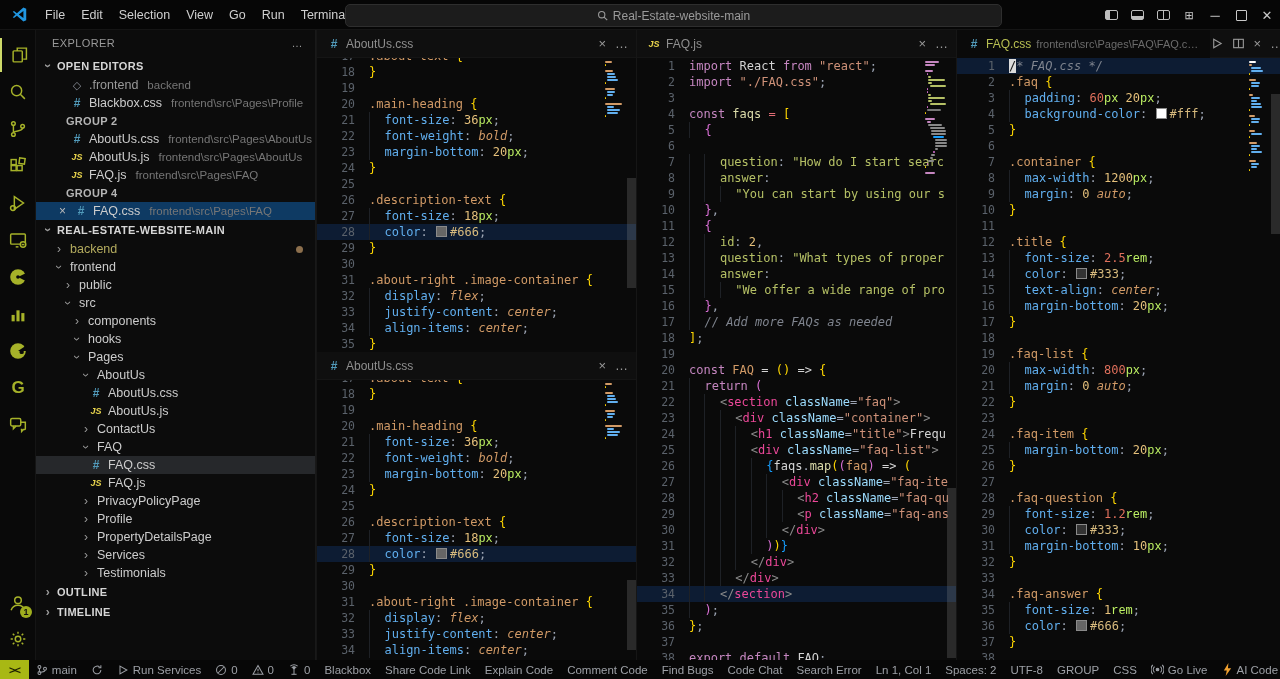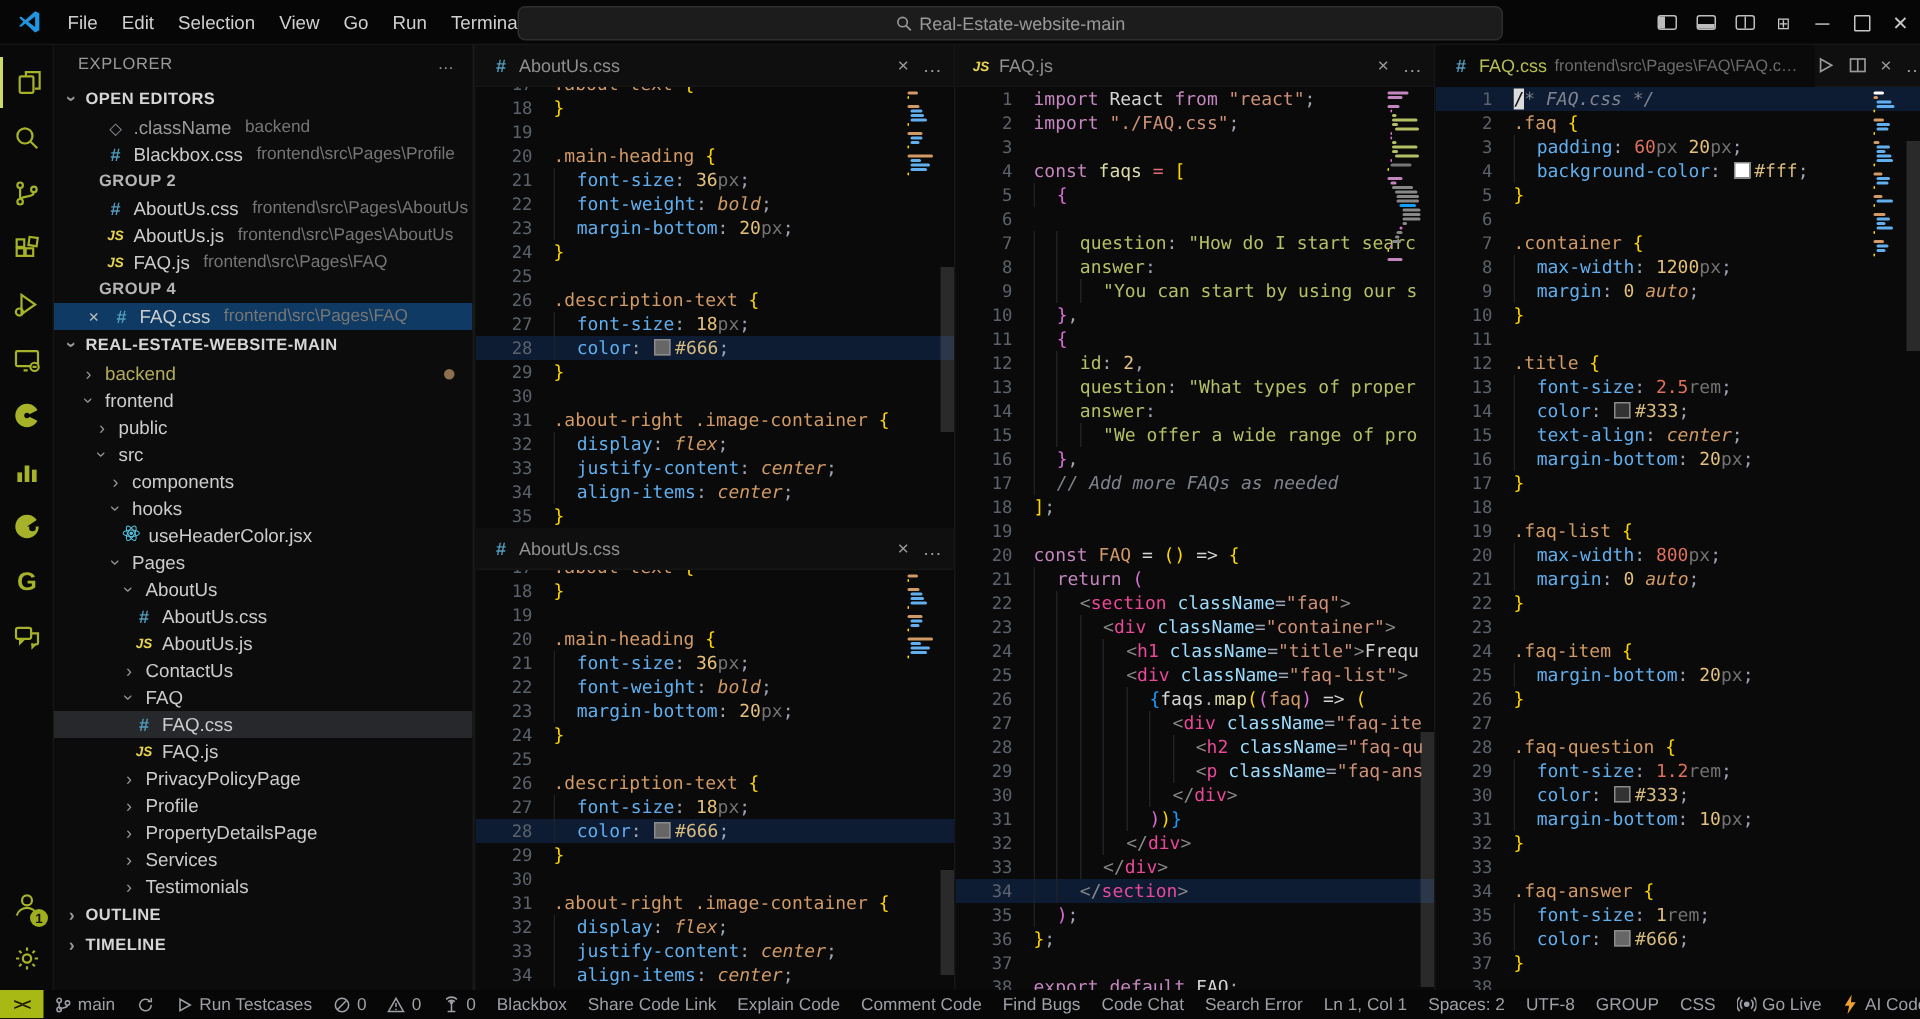--- a/index.html
+++ b/index.html
@@ -75,21 +75,21 @@
   .cl.hl{background:#0d1c33;}
   .ln{width:38px;flex:none;text-align:right;padding-right:14px;color:#5b626b;font-size:11.5px;}
   .ct{flex:1;overflow:hidden;}
   .ig{display:inline-block;border-left:1px solid #1e2126;white-space:pre;}
   .mmap{position:absolute;right:3px;top:3px;width:28px;}
   .mmap .mbar{height:2px;margin-bottom:1px;border-radius:1px;}
   .sb-thumb{position:absolute;right:0;width:9px;background:rgba(140,140,140,.25);}
   
   .t-def{color:#bfc3c9;} .t-white{color:#d4d4d4;}
   .t-sel{color:#d19a66;} .t-prop{color:#61afef;} .t-punc{color:#9da5b4;}
-  .t-num{color:#e5c07b;} .t-numr{color:#e0705c;} .t-unit{color:#737373;}
+  .t-num{color:#e5c07b;} .t-numr{color:#e0705c;} .t-unit{color:#bef264;font-family:Liberation Mono, monospace;}
   .t-kwval{color:#d19a66;font-style:italic;} .t-hex{color:#d7ba7d;}
   .t-comment{color:#7f848e;font-style:italic;}
   .t-kw{color:#c586c0;} .t-var{color:#dcdcaa;} .t-eq{color:#e06c75;}
   .t-okey{color:#b5c065;} .t-ostr{color:#b5c065;} .t-str{color:#ce9178;}
   .t-tag{color:#ec4899;} .t-attr{color:#9cdcfe;} .t-jsxtxt{color:#d4d4d4;}
   .t-func{color:#dcdcaa;} .t-param{color:#d19a66;} .t-angle{color:#8a8a8a;}
   .t-brace{color:#ffd700;} .t-brace2{color:#da70d6;} .t-brace3{color:#179fff;}
   .sw{display:inline-block;width:9px;height:9px;border:1px solid #8a8a8a;margin:0 3px 0 1px;vertical-align:-1px;}
   .sw-fff{background:#ffffff;} .sw-333{background:#333333;} .sw-666{background:#666666;}
   .cursor{background:#dcdcdc;color:#111;}
@@ -248,21 +248,21 @@
       <span>EXPLORER</span>
       <span class="dots">…</span>
     </div>
     <div class="sec-header">
       <span class="chev e">›</span>
       <span>OPEN EDITORS</span>
     </div>
     <div id="open-editors-list">
         <div class="sb-row dim" style="padding-left: 34px;">
           <span class="fi fi-git">◇</span>
-          <span class="lbl">.className</span>
+          <span class="lbl">.frontend</span>
           <span class="desc">backend</span>
         </div>
         <div class="sb-row" style="padding-left: 34px;">
           <span class="fi fi-css">#</span>
           <span class="lbl">Blackbox.css</span>
           <span class="desc">frontend\src\Pages\Profile</span>
         </div>
         <div class="grp">GROUP 2</div>
         <div class="sb-row" style="padding-left: 34px;">
           <span class="fi fi-css">#</span>
@@ -309,29 +309,20 @@
           <span class="chev e">›</span>
           <span class="lbl ">src</span>
         </div>
         <div class="sb-row" style="padding-left: 35px;">
           <span class="chev ">›</span>
           <span class="lbl ">components</span>
         </div>
         <div class="sb-row" style="padding-left: 35px;">
           <span class="chev e">›</span>
           <span class="lbl ">hooks</span>
-        </div>
-        <div class="sb-row" style="padding-left: 44px;">
-          <span class="fi"><svg width="13" height="13" viewBox="0 0 24 24" fill="none" stroke="#53c1de" stroke-width="1.3">
-              <ellipse cx="12" cy="12" rx="10" ry="4"></ellipse>
-              <ellipse cx="12" cy="12" rx="10" ry="4" transform="rotate(60 12 12)"></ellipse>
-              <ellipse cx="12" cy="12" rx="10" ry="4" transform="rotate(120 12 12)"></ellipse>
-              <circle cx="12" cy="12" r="1.6" fill="#53c1de"></circle>
-            </svg></span>
-          <span class="lbl ">useHeaderColor.jsx</span>
         </div>
         <div class="sb-row" style="padding-left: 35px;">
           <span class="chev e">›</span>
           <span class="lbl ">Pages</span>
         </div>
         <div class="sb-row" style="padding-left: 44px;">
           <span class="chev e">›</span>
           <span class="lbl ">AboutUs</span>
         </div>
         <div class="sb-row" style="padding-left: 53px;">
@@ -731,21 +722,21 @@
         <div class="st-item">
           <svg width="12" height="12" viewBox="0 0 14 14" fill="none" stroke="currentColor" stroke-width="1.2">
             <path d="M11.5 7a4.5 4.5 0 1 1-1.3-3.2"></path>
             <path d="M11.5 1.5v2.8H8.7"></path>
           </svg>
         </div>
         <div class="st-item">
           <svg width="12" height="12" viewBox="0 0 14 14" fill="none" stroke="currentColor" stroke-width="1.2">
             <path d="M3.5 2.5l8 4.5-8 4.5z"></path>
           </svg>
-          <span>Run Testcases</span>
+          <span>Run Services</span>
         </div>
         <div class="st-item">
           <svg width="12" height="12" viewBox="0 0 14 14" fill="none" stroke="currentColor" stroke-width="1.2">
             <circle cx="7" cy="7" r="5.2"></circle>
             <line x1="3.5" y1="10.5" x2="10.5" y2="3.5"></line>
           </svg>
           <span>0</span>
         </div>
         <div class="st-item">
           <svg width="12" height="12" viewBox="0 0 14 14" fill="none" stroke="currentColor" stroke-width="1.2">

